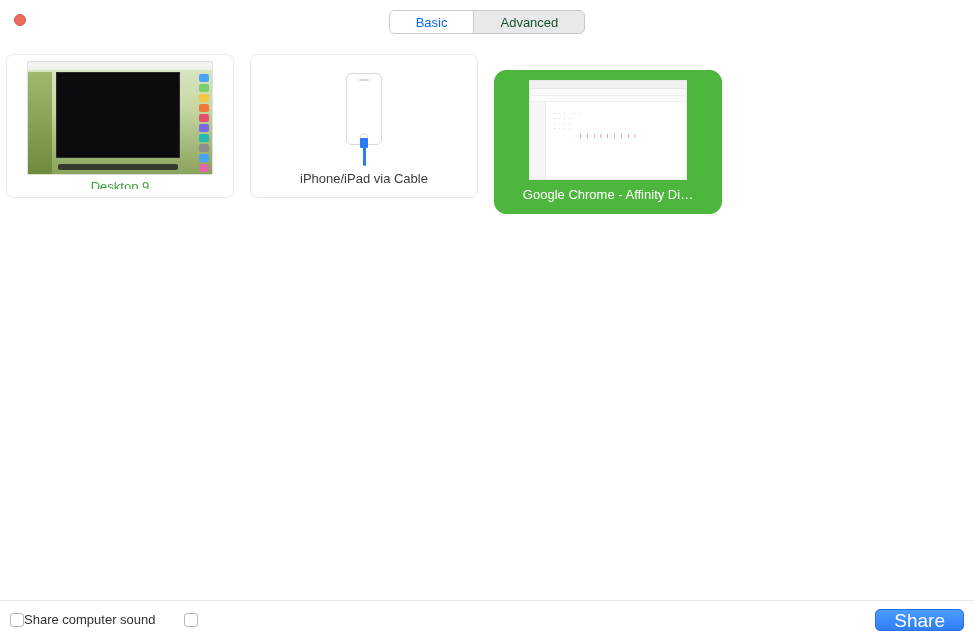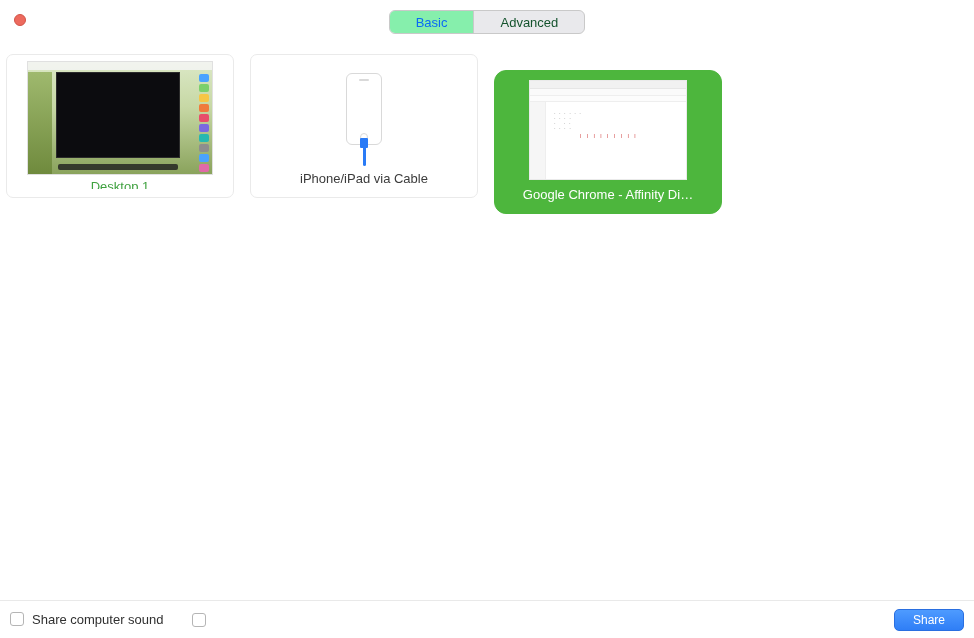--- a/index.html
+++ b/index.html
@@ -6,21 +6,21 @@
   body { width: 974px; height: 638px; background: #ffffff; position: relative; overflow: hidden; font-size: 13px; color: #303030; }
 
   
   .titlebar { height: 44px; display: flex; align-items: center; position: relative; }
   .traffic { position: absolute; left: 14px; top: 14px; display: flex; gap: 8px; }
   .tl { width: 12px; height: 12px; border-radius: 50%; }
   .tl.close { background: #ed6a5e; border: 1px solid #d25448; }
 
   .seg { margin: 0 auto; display: inline-flex; height: 24px; border: 1px solid #c9c9c9; border-radius: 6px; overflow: hidden; background: #e9e9ec; }
   .seg button { border: none; background: transparent; padding: 0 26px; font-size: 13px; color: #14532d; cursor: pointer; height: 100%; }
-  .seg button.active { background: #86efac; color: #0a6af5; font-weight: 500; }
+  .seg button.active { background: #ffffff; color: #0a6af5; font-weight: 500; }
   .seg .divider { width: 1px; background: #c9c9c9; }
 
   .grid { display: grid; grid-template-columns: repeat(4, 228px); column-gap: 16px; row-gap: 10px; padding: 10px 6px 0 6px; align-content: start; }
   .tile { height: 144px; border: 1px solid #eaeaea; border-radius: 7px; display: flex; flex-direction: column; align-items: center; justify-content: flex-start; padding: 6px 8px 8px 8px; cursor: pointer; }
   .tile .thumb { flex: 0 0 106px; width: 100%; display: flex; align-items: center; justify-content: center; }
   .tile .label { font-size: 13px; color: #3b3b3b; text-align: center; white-space: nowrap; overflow: hidden; text-overflow: ellipsis; width: 100%; margin-top: 4px; }
   .tile.current .label { color: #3fa13f; font-weight: 500; }
 
   .tile.selected { background: #4db63d; border-color: #4db63d; border-radius: 12px; margin-top: 16px; }
   .tile.selected .label { color: #ffffff; }
@@ -51,24 +51,24 @@
   .chromeshot .tabbar { position:absolute; top:0; left:0; right:0; height:8px; background:#f1f1f1; border-bottom:1px solid #e6e6e6; }
   .chromeshot .addr { position:absolute; top:8px; left:0; right:0; height:7px; background:#fafafa; border-bottom:1px solid #eee; }
   .chromeshot .tool { position:absolute; top:15px; left:0; right:0; height:6px; background:#fcfcfc; border-bottom:1px solid #eee; }
   .chromeshot .side { position:absolute; top:21px; left:0; width:16px; bottom:0; background:#f6f6f6; border-right:1px solid #eee; }
   .chromeshot .canvas { position:absolute; top:26px; left:20px; right:6px; bottom:6px; }
   .chromeshot .canvas .dots { position:absolute; top:4px; left:4px; font-size:5px; color:#555; letter-spacing:1px; line-height:5px; }
   .chromeshot .canvas .redline { position:absolute; top:26px; left:30px; font-size:5px; color:#c33; letter-spacing:2px; }
 
   
   .footer { position: absolute; left: 0; right: 0; bottom: 0; height: 38px; border-top: 1px solid #e9e9e9; display: flex; align-items: center; padding: 0 10px; gap: 28px; background:#fff; }
-  .chk { display: inline-flex; align-items: flex-start; gap: 8px; cursor: pointer; }
+  .chk { display: inline-flex; align-items: center; gap: 0; cursor: pointer; }
   .chk .box { width: 14px; height: 14px; border: 1px solid #b5b5b5; border-radius: 3px; background: #ffffff; }
   .spacer { flex: 1; }
-  .share-btn { background: linear-gradient(180deg, #4e9bff, #2f7ef6); color: #ffffff; border: 1px solid #2a6fe0; border-radius: 5px; height: 22px; padding: 0 18px; font-size: 12px; cursor: pointer; margin-left: 18px; }
+  .share-btn { background: linear-gradient(180deg, #4e9bff, #2f7ef6); color: #ffffff; border: 1px solid #2a6fe0; border-radius: 5px; height: 22px; padding: 0 18px; font-size: 19px; cursor: pointer; margin-left: 18px; }
 </style>
 </head>
 <body>
 
 <div class="titlebar">
   <div class="traffic">
     <div class="tl close"></div>
   </div>
   <div class="seg">
     <button class="active">Basic</button>
@@ -94,21 +94,21 @@
             <i style="background: rgb(240, 122, 60);"></i>
             <i style="background: rgb(232, 77, 106);"></i>
             <i style="background: rgb(122, 105, 224);"></i>
             <i style="background: rgb(39, 184, 177);"></i>
             <i style="background: rgb(142, 142, 142);"></i>
             <i style="background: rgb(74, 163, 255);"></i>
             <i style="background: rgb(224, 106, 168);"></i>
           </div>
       </div>
     </div>
-    <div class="label">Desktop 1</div>
+    <div class="label">Desktop 9</div>
   </div>
 
 
 
   <div class="tile">
     <div class="thumb">
       <div class="phone" style="margin-top:-10px;">
         <div class="speaker"></div>
         <div class="homebtn"></div>
         <div class="cable">

